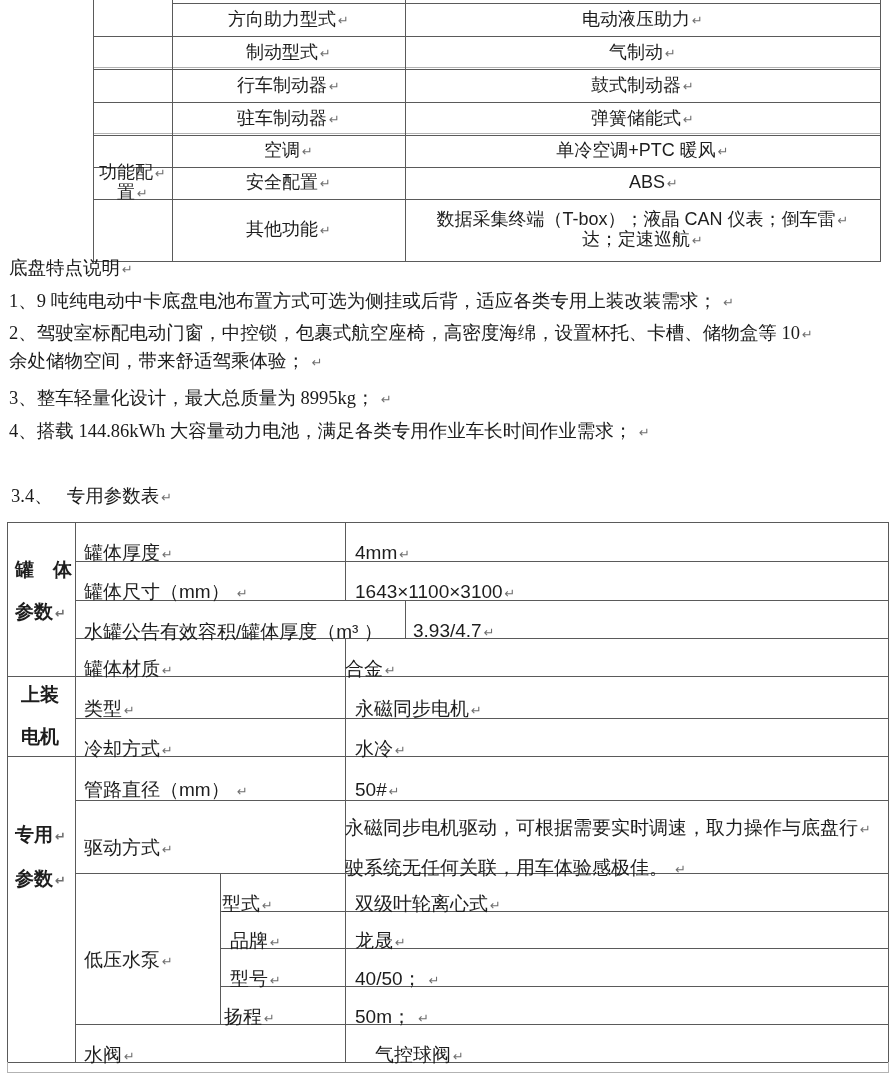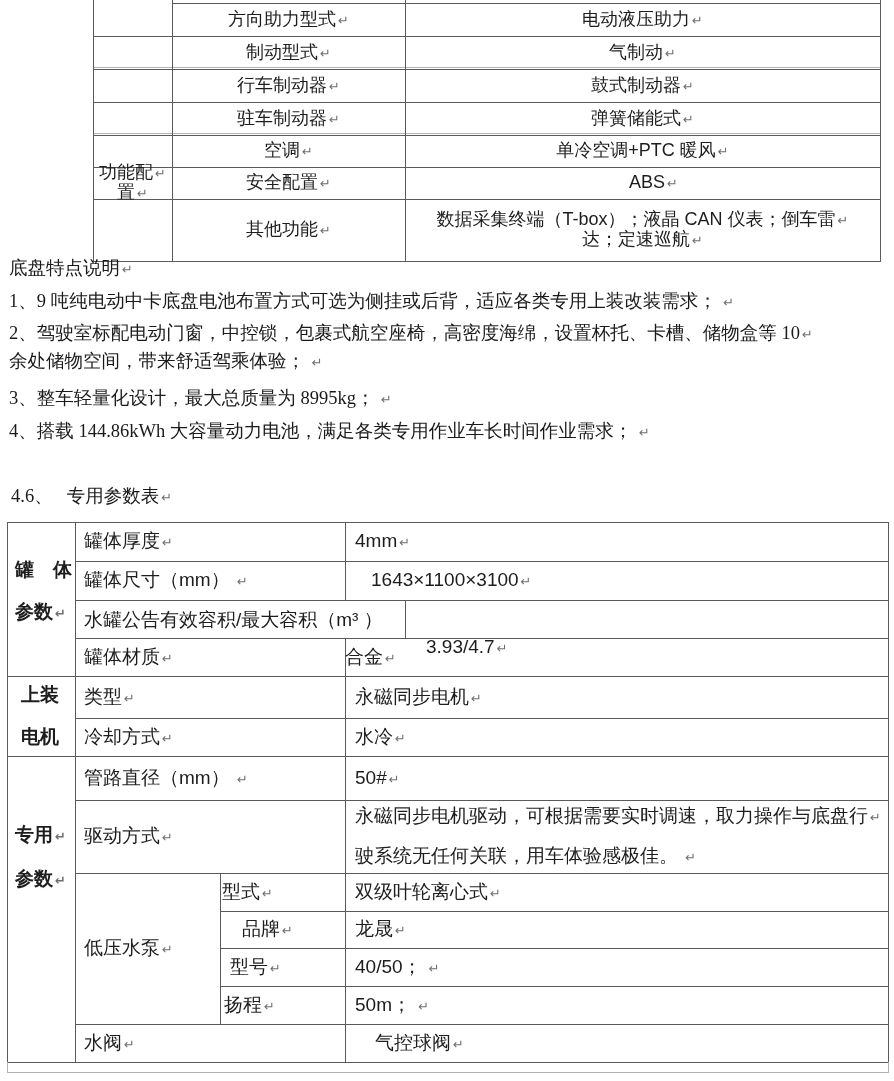--- a/index.html
+++ b/index.html
@@ -7,21 +7,21 @@
         font-family:"Liberation Sans",sans-serif;color:#1d1d1d;}
   .hl,.vl{position:absolute;background:#5a5a5a;}
   .hl{height:1px;}
   .vl{width:1px;}
   .hl.gray,.vl.gray{background:#b3b3b3;}
   .cell{position:absolute;display:flex;align-items:center;box-sizing:border-box;}
   .ctr{justify-content:center;text-align:center;}
   .txt{white-space:pre-line;}
   .t1{font-size:18px;line-height:22px;}
   .t1-multi{line-height:19px;}
-  .t2{font-size:19px;line-height:23px;}
+  .t2{font-size:19px;line-height:23px;margin-top:12px;}
   .t2 .pl{padding-left:9px;}
   .lh38{line-height:38px;}
   .gcell{position:absolute;display:flex;flex-direction:column;justify-content:center;
          box-sizing:border-box;font-size:19px;padding-left:8px;}
   .gcell .txt{line-height:42px;font-weight:bold;}
   .gnudge{padding-bottom:14px;}
   .fngcell{position:absolute;box-sizing:border-box;font-size:18px;line-height:19px;
            text-align:center;padding-top:28px;}
   .para{position:absolute;left:9px;width:878px;font-family:"Liberation Serif",serif;
         font-size:18.5px;line-height:27px;color:#1a1a1a;white-space:pre-line;}
@@ -110,21 +110,21 @@
   <div>
     <div class="para txt" style="top:255px">底盘特点说明<span class="rmark">↵</span></div>
     <div class="para txt" style="top:288px">1、9 吨纯电动中卡底盘电池布置方式可选为侧挂或后背，适应各类专用上装改装需求； <span class="rmark">↵</span></div>
     <div class="para txt" style="top:320px">2、驾驶室标配电动门窗，中控锁，包裹式航空座椅，高密度海绵，设置杯托、卡槽、储物盒等 10<span class="rmark">↵</span>
 余处储物空间，带来舒适驾乘体验； <span class="rmark">↵</span></div>
     <div class="para txt" style="top:385px">3、整车轻量化设计，最大总质量为 8995kg； <span class="rmark">↵</span></div>
     <div class="para txt" style="top:418px">4、搭载 144.86kWh 大容量动力电池，满足各类专用作业车长时间作业需求； <span class="rmark">↵</span></div>
   </div>
 
   <div class="heading" style="top:480px">
-    <span>4.6、</span>
+    <span>3.4、</span>
     <span class="txt">专用参数表<span class="rmark">↵</span></span>
   </div>
 
   <div>
 
     <div>
       <i class="hl" style="left:7px;top:522px;width:882px"></i>
       <i class="hl" style="left:75px;top:561px;width:814px"></i>
       <i class="hl" style="left:75px;top:600px;width:814px"></i>
       <i class="hl" style="left:75px;top:638px;width:814px"></i>
@@ -166,28 +166,28 @@
     <div class="cell t2" style="left:75px;top:522px;width:270px;height:39px">
         <span class="txt pl">罐体厚度<span class="rmark">↵</span></span>
       </div>
     <div class="cell t2" style="left:345px;top:522px;width:543px;height:39px;padding-left:10px">
         <span class="txt">4mm<span class="rmark">↵</span></span>
       </div>
 
     <div class="cell t2" style="left:75px;top:561px;width:270px;height:39px">
         <span class="txt pl">罐体尺寸（mm） <span class="rmark">↵</span></span>
       </div>
-    <div class="cell t2" style="left:345px;top:561px;width:543px;height:39px;padding-left:26px">
+    <div class="cell t2" style="left:345px;top:561px;width:543px;height:39px;padding-left:10px">
         <span class="txt">1643×1100×3100<span class="rmark">↵</span></span>
       </div>
 
     <div class="cell t2" style="left:75px;top:600px;width:330px;height:38px">
-        <span class="txt pl">水罐公告有效容积/最大容积（m³ ）</span>
-      </div>
-    <div class="cell t2" style="left:405px;top:628px;width:483px;height:38px;padding-left:21px">
+        <span class="txt pl">水罐公告有效容积/罐体厚度（m³ ）</span>
+      </div>
+    <div class="cell t2" style="left:405px;top:600px;width:483px;height:38px;padding-left:8px">
         <span class="txt">3.93/4.7<span class="rmark">↵</span></span>
       </div>
 
     <div class="cell t2" style="left:75px;top:638px;width:270px;height:38px">
         <span class="txt pl">罐体材质<span class="rmark">↵</span></span>
       </div>
     <div class="cell t2" style="left:345px;top:638px;width:543px;height:38px;">
         <span class="txt">合金<span class="rmark">↵</span></span>
       </div>
 
@@ -208,37 +208,37 @@
     <div class="cell t2" style="left:75px;top:756px;width:270px;height:44px">
         <span class="txt pl">管路直径（mm） <span class="rmark">↵</span></span>
       </div>
     <div class="cell t2" style="left:345px;top:756px;width:543px;height:44px;padding-left:10px">
         <span class="txt">50#<span class="rmark">↵</span></span>
       </div>
 
     <div class="cell t2" style="left:75px;top:800px;width:270px;height:73px">
         <span class="txt pl">驱动方式<span class="rmark">↵</span></span>
       </div>
-    <div class="cell t2 lh38" style="left:345px;top:800px;width:543px;height:73px;padding-left:10px">
+    <div class="cell t2 lh38" style="left:345px;top:800px;width:543px;height:73px;">
         <span class="txt">永磁同步电机驱动，可根据需要实时调速，取力操作与底盘行<span class="rmark">↵</span>
 驶系统无任何关联，用车体验感极佳。 <span class="rmark">↵</span></span>
       </div>
 
     <div class="cell t2" style="left:75px;top:873px;width:145px;height:151px">
         <span class="txt pl">低压水泵<span class="rmark">↵</span></span>
       </div>
 
     <div class="cell t2" style="left:220px;top:873px;width:125px;height:38px;padding-left:2px">
         <span class="txt">型式<span class="rmark">↵</span></span>
       </div>
     <div class="cell t2" style="left:345px;top:873px;width:543px;height:38px;padding-left:10px">
         <span class="txt">双级叶轮离心式<span class="rmark">↵</span></span>
       </div>
 
-    <div class="cell t2" style="left:220px;top:911px;width:125px;height:37px;padding-left:22px">
+    <div class="cell t2" style="left:220px;top:911px;width:125px;height:37px;padding-left:10px">
         <span class="txt">品牌<span class="rmark">↵</span></span>
       </div>
     <div class="cell t2" style="left:345px;top:911px;width:543px;height:37px;padding-left:10px">
         <span class="txt">龙晟<span class="rmark">↵</span></span>
       </div>
 
     <div class="cell t2" style="left:220px;top:948px;width:125px;height:38px;padding-left:10px">
         <span class="txt">型号<span class="rmark">↵</span></span>
       </div>
     <div class="cell t2" style="left:345px;top:948px;width:543px;height:38px;padding-left:10px">

